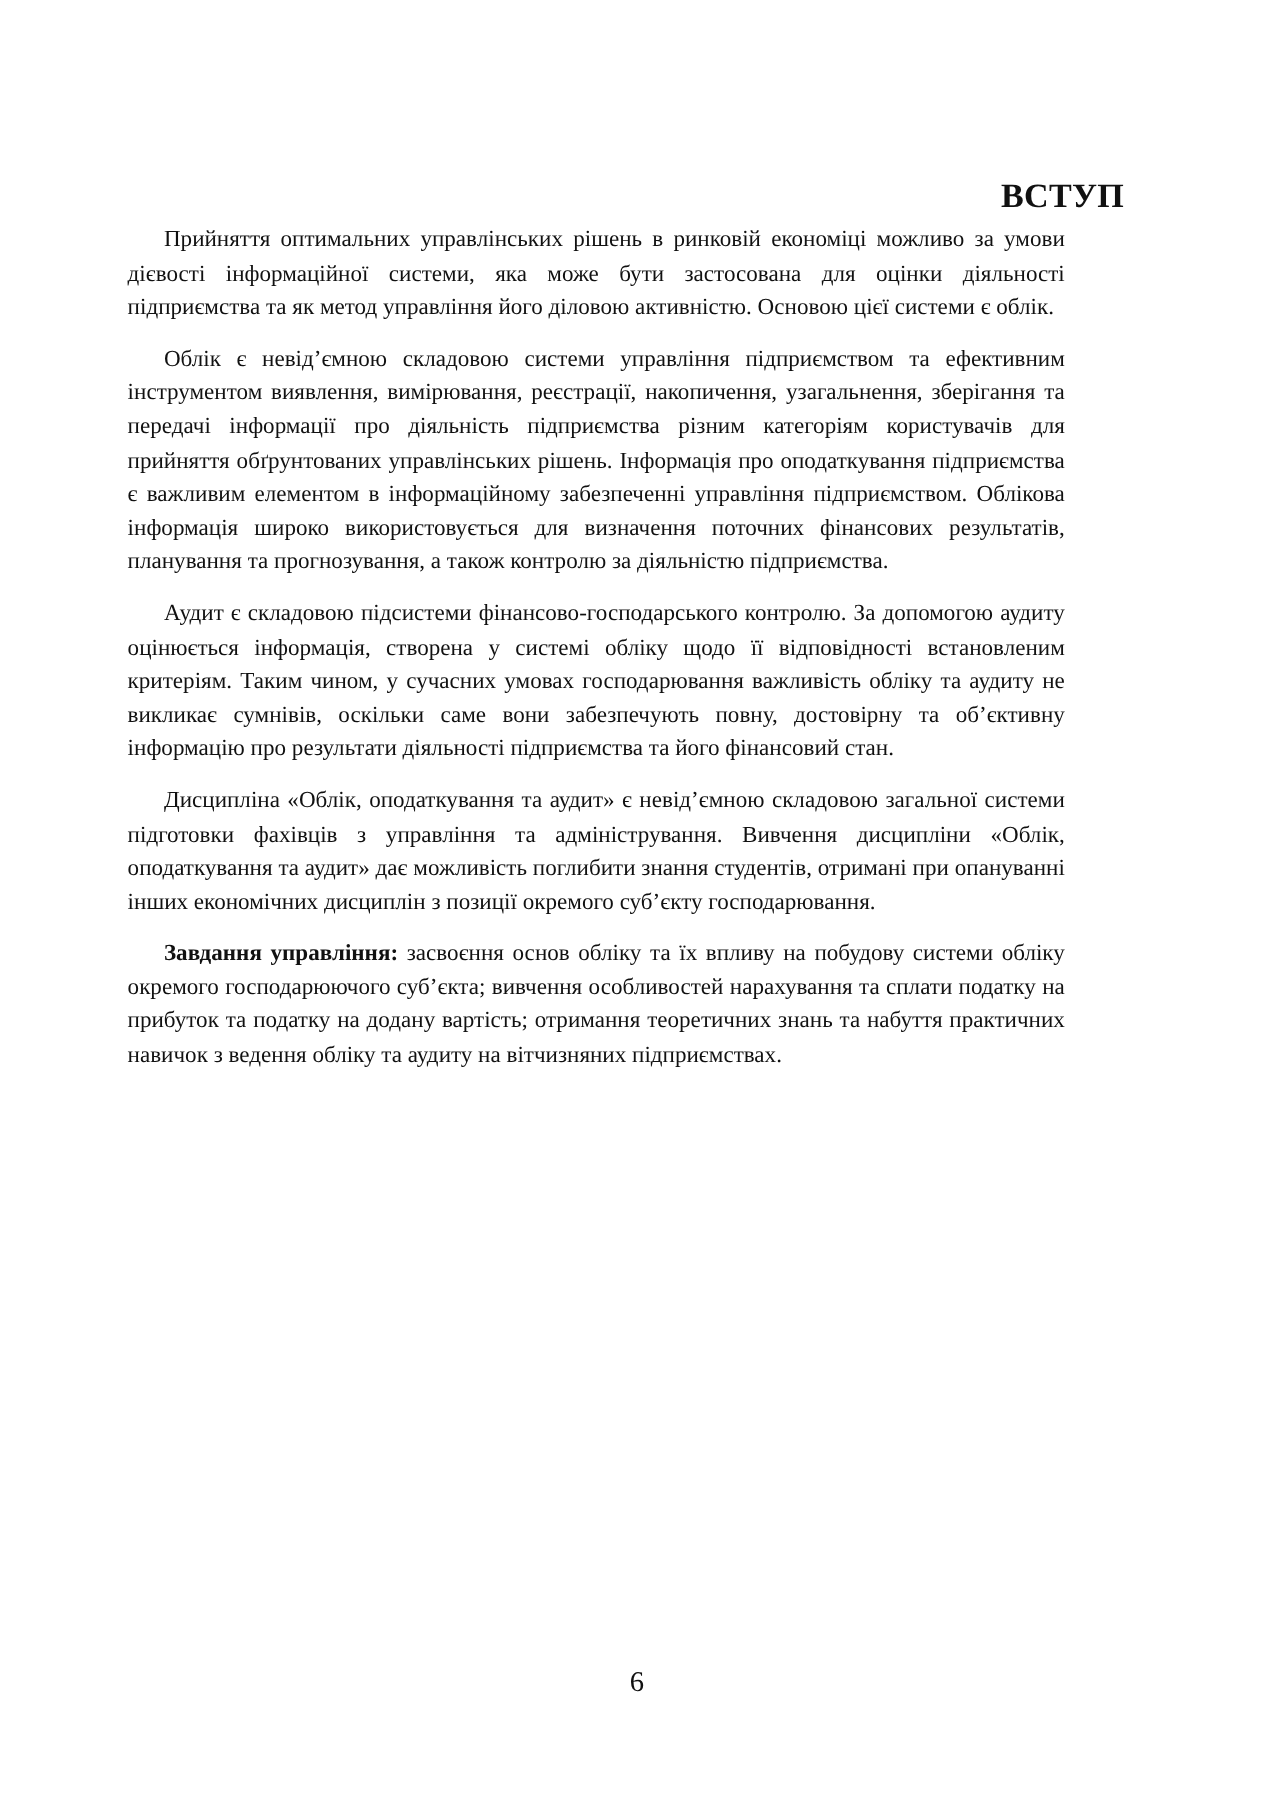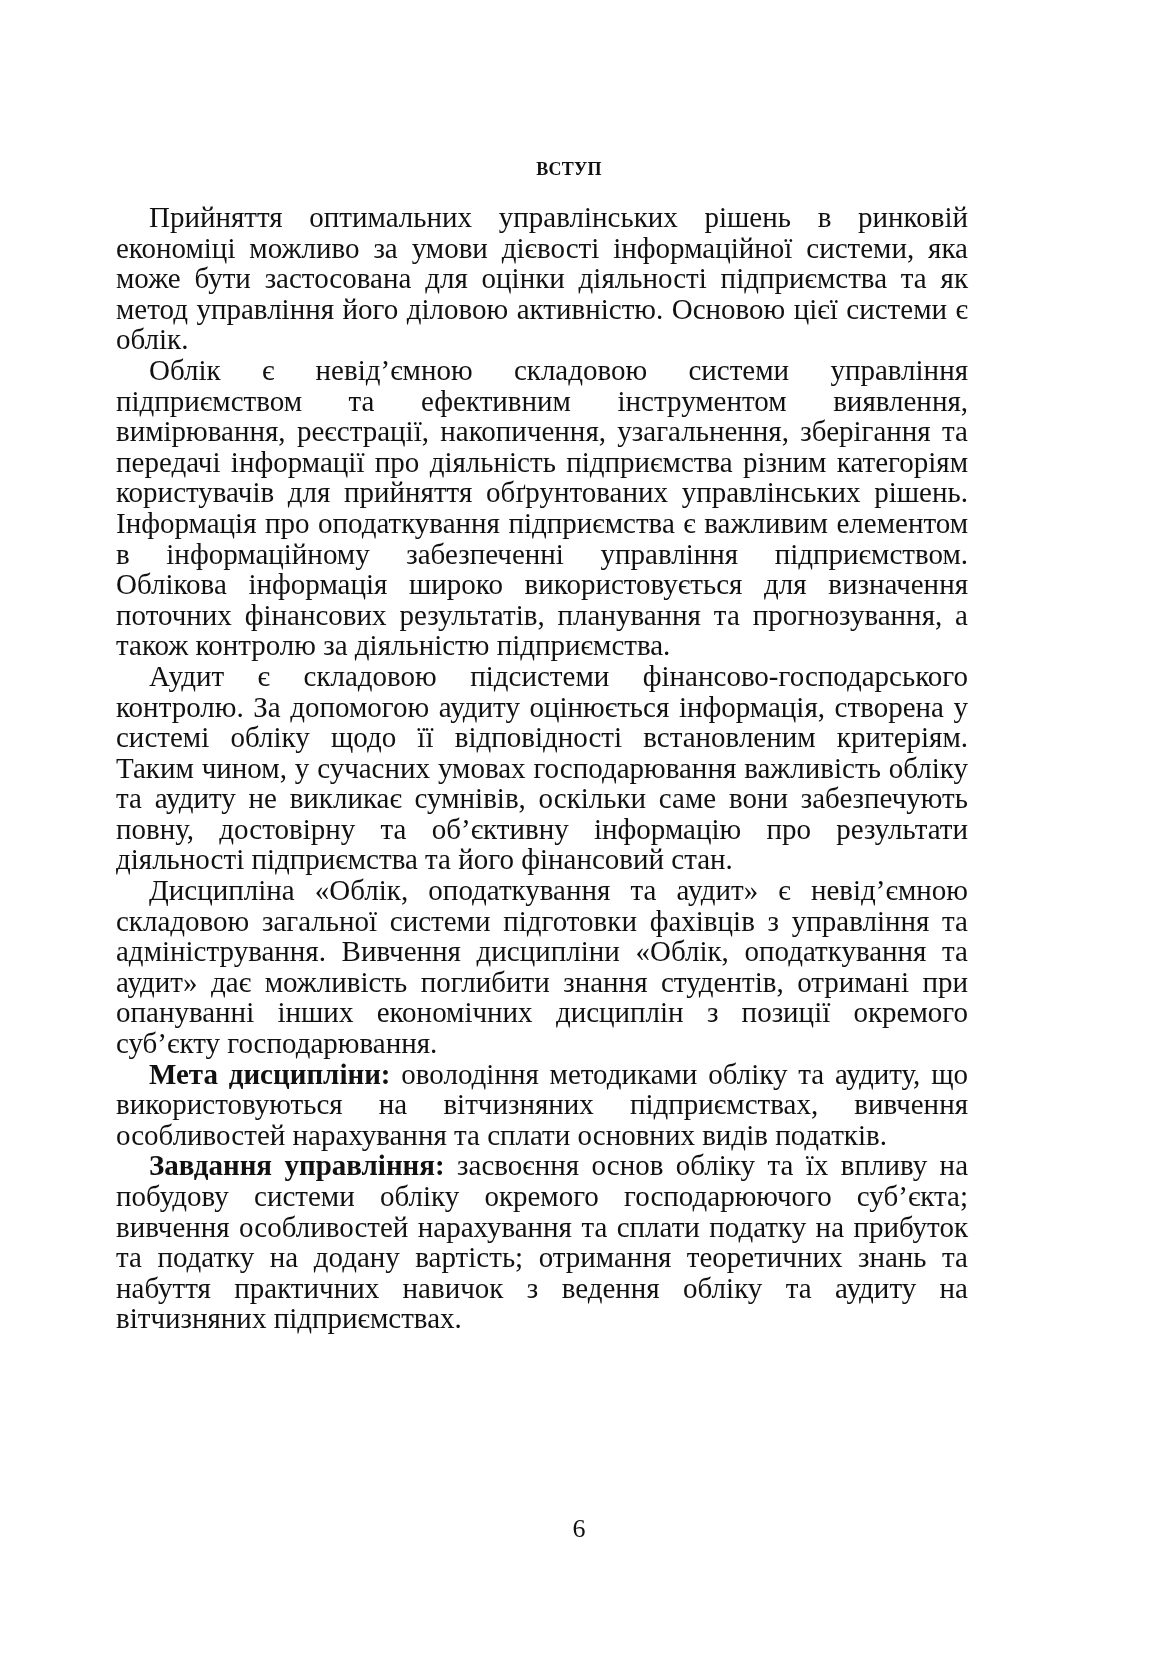--- a/index.html
+++ b/index.html
@@ -19,42 +19,42 @@
     position: absolute;
     left: 116px;
     top: 0;
     width: 852px;
   }
   .title {
     position: absolute;
     left: 0;
     top: 140px;
     width: 906px;
-    text-align: center;
+    text-align: right;
     font-weight: bold;
-    font-size: 18px;
+    font-size: 31px;
     line-height: 34px;
     letter-spacing: 0.3px;
   }
   .body-text {
     position: absolute;
     left: 0;
     top: 202px;
     width: 852px;
   }
   .para {
     margin: 0;
-    font-size: 29px;
+    font-size: 21px;
     line-height: 30.6px;
     text-align: justify;
     text-indent: 33px;
     hyphens: none;
   }
   .para + .para {
-    margin-top: 0;
+    margin-top: 17px;
   }
   .lead {
     font-weight: bold;
   }
   .page-number {
     position: absolute;
     left: 0;
     top: 1514px;
     width: 1158px;
     text-align: center;
@@ -75,21 +75,18 @@
     <p class="para">
       <span>Облік є невід’ємною складовою системи управління підприємством та ефективним інструментом виявлення, вимірювання, реєстрації, накопичення, узагальнення, зберігання та передачі інформації про діяльність підприємства різним категоріям користувачів для прийняття обґрунтованих управлінських рішень. Інформація про оподаткування підприємства є важливим елементом в інформаційному забезпеченні управління підприємством. Облікова інформація широко використовується для визначення поточних фінансових результатів, планування та прогнозування, а також контролю за діяльністю підприємства.</span>
     </p>
     <p class="para">
       <span>Аудит є складовою підсистеми фінансово-господарського контролю. За допомогою аудиту оцінюється інформація, створена у системі обліку щодо її відповідності встановленим критеріям. Таким чином, у сучасних умовах господарювання важливість обліку та аудиту не викликає сумнівів, оскільки саме вони забезпечують повну, достовірну та об’єктивну інформацію про результати діяльності підприємства та його фінансовий стан.</span>
     </p>
     <p class="para">
       <span>Дисципліна «Облік, оподаткування та аудит» є невід’ємною складовою загальної системи підготовки фахівців з управління та адміністрування. Вивчення дисципліни «Облік, оподаткування та аудит» дає можливість поглибити знання студентів, отримані при опануванні інших економічних дисциплін з позиції окремого суб’єкту господарювання.</span>
     </p>
     <p class="para">
-      <span class="lead">Мета дисципліни:</span><span> оволодіння методиками обліку та аудиту, що використовуються на вітчизняних підприємствах, вивчення особливостей нарахування та сплати основних видів податків.</span>
-    </p>
-    <p class="para">
       <span class="lead">Завдання управління:</span><span> засвоєння основ обліку та їх впливу на побудову системи обліку окремого господарюючого суб’єкта; вивчення особливостей нарахування та сплати податку на прибуток та податку на додану вартість; отримання теоретичних знань та набуття практичних навичок з ведення обліку та аудиту на вітчизняних підприємствах.</span>
     </p>
   </div>
 </div>
 
 <div class="page-number">6</div>
 
 </body></html>

